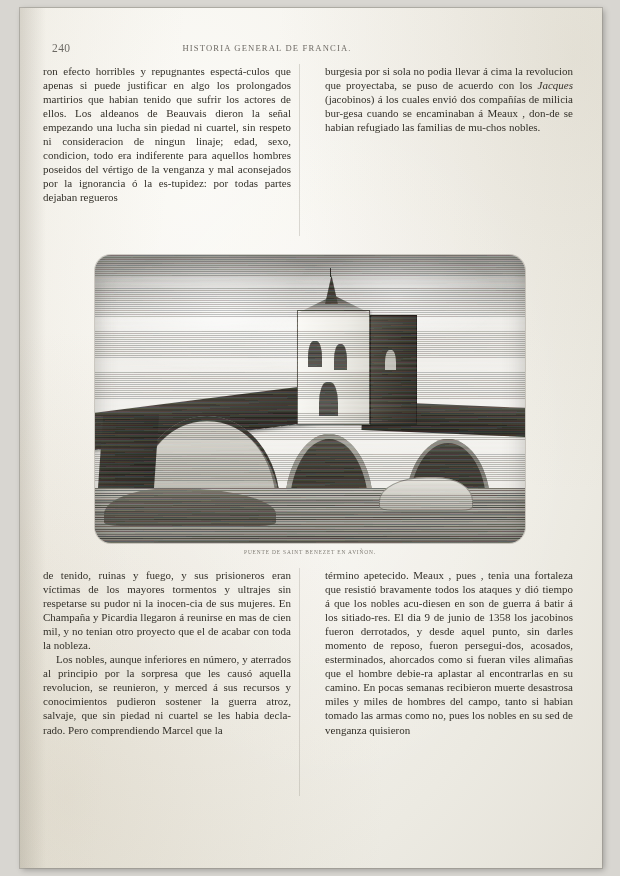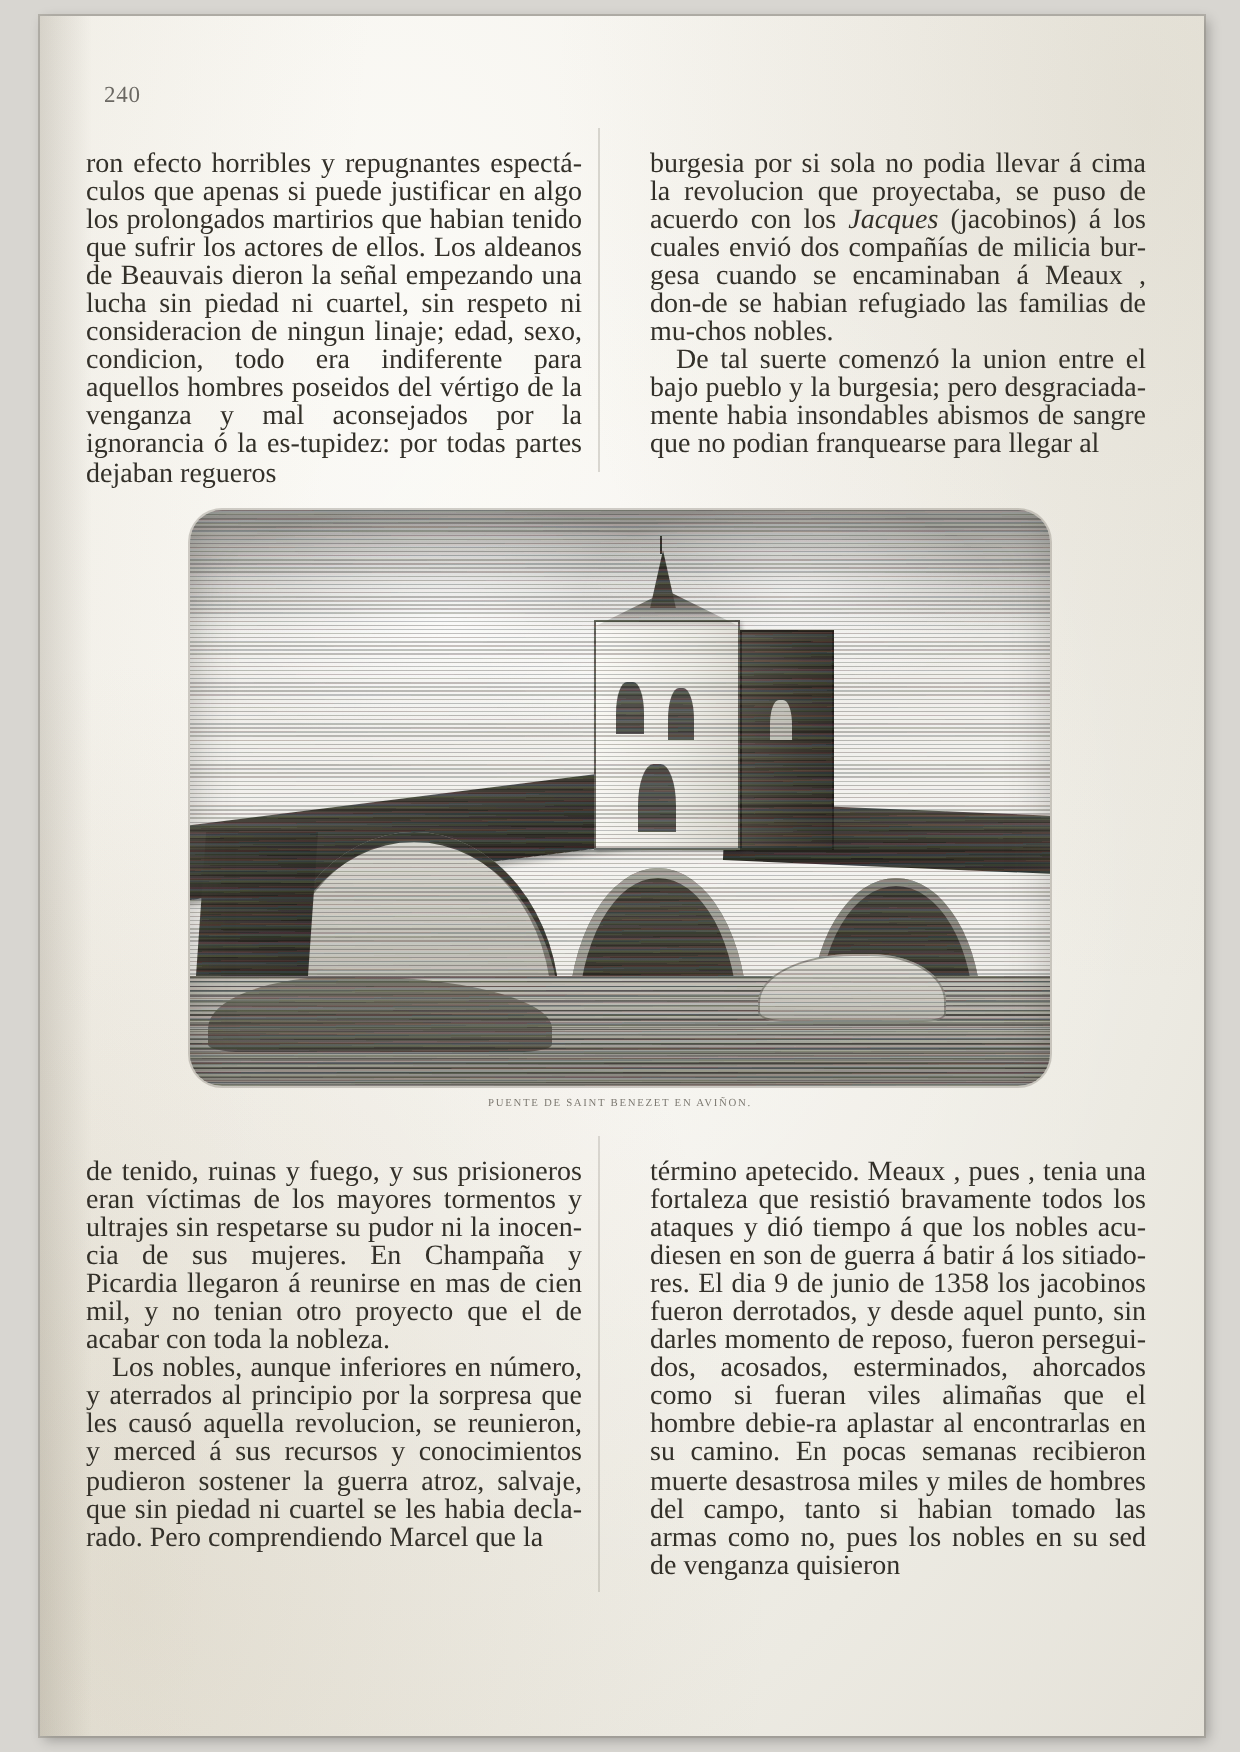--- a/index.html
+++ b/index.html
@@ -67,23 +67,23 @@
     letter-spacing: 1.15px;
     color: #4e4a44;
     opacity: 0.82;
     text-transform: uppercase;
   }
 
   
   .colwrap { position: absolute; }
   .col {
     position: absolute;
-    top: 12px;
+    top: 0;
     width: 248px;
-    font-size: 14px;
+    font-size: 11px;
     line-height: 14.05px;
     text-align: justify;
     text-justify: inter-word;
     color: #333029;
     hyphens: manual;
   }
   .col.left  { left: 0; }
   .col.right { left: 282px; }
   .col p { margin: 0; }
   .col p.ind { text-indent: 13px; }
@@ -296,32 +296,32 @@
 </head>
 <body>
 
 <div id="page">
 
   <div id="sheet"></div>
   <div id="gutter-shade"></div>
 
   <div id="head">
     <div id="folio">240</div>
+    <div id="runhead">HISTORIA GENERAL DE FRANCIA.</div>
   </div>
 
   <div id="rule-top"></div>
   <div id="rule-bot"></div>
 
   <div class="colwrap" style="left:43px; top:64px; width:530px;">
     <div class="col left">
       <p>ron efecto horribles y repugnantes espectá-culos que apenas si puede justificar en algo los prolongados martirios que habian tenido que sufrir los actores de ellos. Los aldeanos de Beauvais dieron la señal empezando una lucha sin piedad ni cuartel, sin respeto ni consideracion de ningun linaje; edad, sexo, condicion, todo era indiferente para aquellos hombres poseidos del vértigo de la venganza y mal aconsejados por la ignorancia ó la es-tupidez: por todas partes dejaban regueros</p>
     </div>
     <div class="col right">
       <p><span>burgesia por si sola no podia llevar á cima la revolucion que proyectaba, se puso de acuerdo con los </span><i>Jacques</i><span> (jacobinos) á los cuales envió dos compañías de milicia bur-gesa cuando se encaminaban á Meaux , don-de se habian refugiado las familias de mu-chos nobles.</span></p>
-      <p class="ind">De tal suerte comenzó la union entre el bajo pueblo y la burgesia; pero desgraciada-mente habia insondables abismos de sangre que no podian franquearse para llegar al</p>
     </div>
   </div>
 
   <div id="plate">
     <div class="sky"></div>
     <div class="darksky"></div>
     <div class="clouds"></div>
 
     <div class="deck"></div>
     <div class="arch1"></div>

